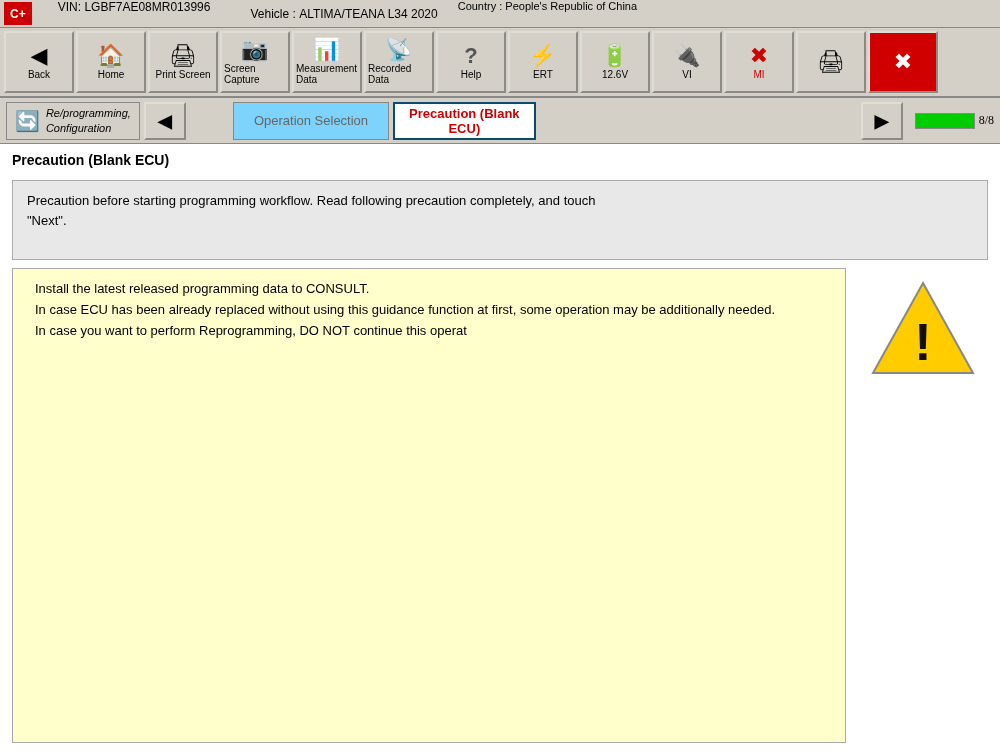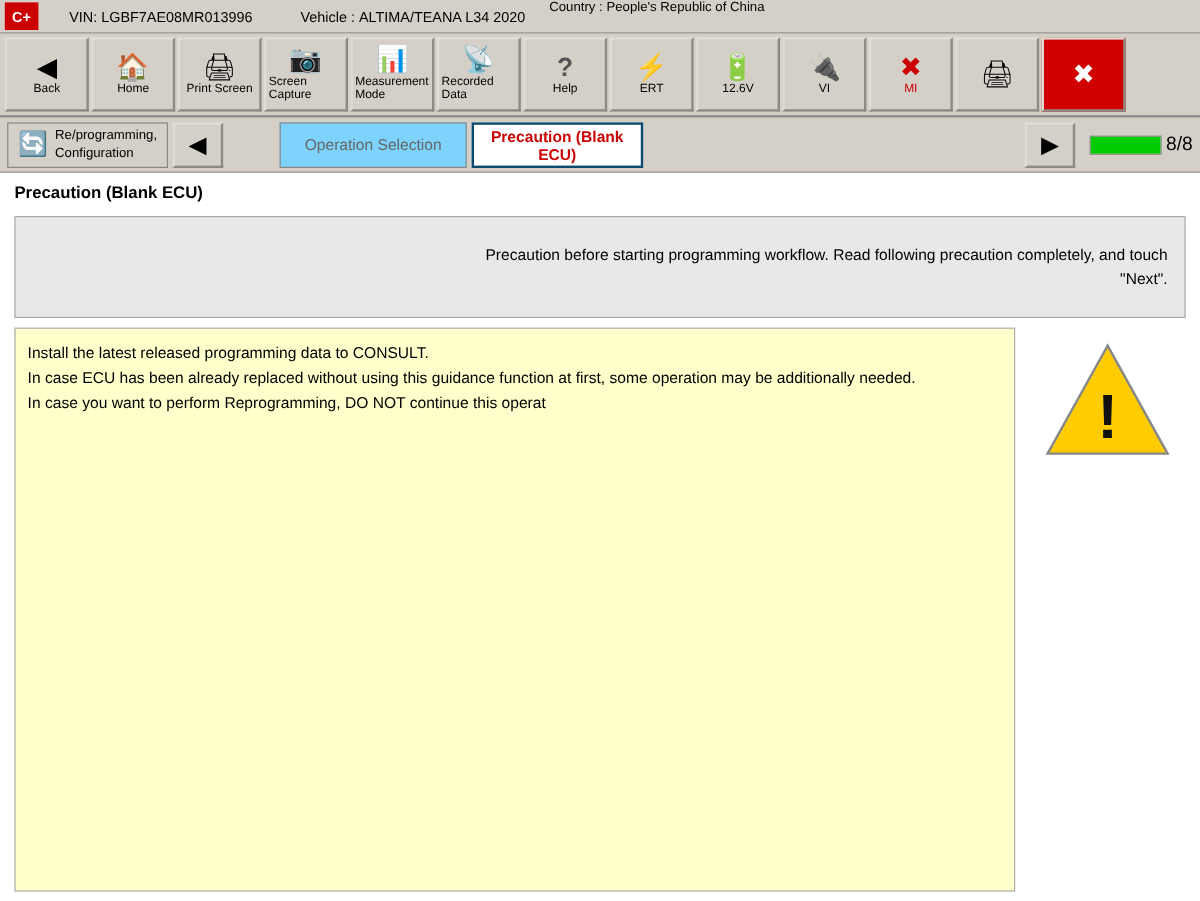--- a/index.html
+++ b/index.html
@@ -34,21 +34,20 @@
     #title-app-name {
       display: flex;
       align-items: center;
       font-size: 12px;
       font-weight: bold;
       color: #000;
       flex: 1;
     }
     #title-vin {
       display: flex;
-      align-items: center;
       font-size: 12px;
       margin: 0 20px;
     }
     #title-vehicle {
       display: flex;
       align-items: center;
       font-size: 12px;
       margin: 0 20px;
     }
     #title-country {
@@ -109,20 +108,21 @@
       background: #d4d0c8;
       padding: 4px 8px;
       height: 38px;
     }
     #nav-reprogram-icon {
       font-size: 20px;
     }
     #nav-reprogram-label {
       font-size: 11px;
       line-height: 1.3;
+      font-style: italic;
     }
     #nav-back-btn {
       width: 42px;
       height: 38px;
       background: #d4d0c8;
       border: 2px outset #e0ddd5;
       display: flex;
       align-items: center;
       justify-content: center;
       cursor: pointer;
@@ -175,21 +175,22 @@
       width: 60px;
       height: 16px;
       background: white;
       border: 1px solid #888;
     }
     #progress-bar-fill {
       height: 100%;
       background: #00cc00;
     }
     #progress-label {
-      font-size: 16px;
+      font-size: 12px;
+      font-family: Liberation Serif, serif;
     }
 
     
     #main {
       background: white;
       padding: 8px 12px;
       height: calc(751px - 28px - 70px - 46px);
       display: flex;
       flex-direction: column;
       gap: 8px;
@@ -197,38 +198,37 @@
     #page-title {
       font-size: 14px;
       font-weight: bold;
       color: #000;
       padding-bottom: 4px;
     }
 
     #precaution-box {
       background: #e8e8e8;
       border: 1px solid #aaa;
-      padding: 22px 14px;
+      padding: 10px 14px;
       font-size: 13px;
       line-height: 1.5;
       min-height: 80px;
-      text-align: right;
     }
 
     #content-area {
       display: flex;
       flex: 1;
       gap: 12px;
     }
 
     #instruction-box {
       flex: 1;
       background: #ffffcc;
       border: 1px solid #aaa;
-      padding: 10px 10px;
+      padding: 10px 22px;
       font-size: 13px;
       line-height: 1.6;
     }
 
     #right-panel {
       width: 130px;
       display: flex;
       flex-direction: column;
       align-items: center;
       justify-content: space-between;
@@ -288,21 +288,21 @@
   <div class="toolbar-btn">
     <span class="btn-icon">🖨</span>
     <span class="btn-label">Print Screen</span>
   </div>
   <div class="toolbar-btn">
     <span class="btn-icon">📷</span>
     <span class="btn-label">Screen Capture</span>
   </div>
   <div class="toolbar-btn">
     <span class="btn-icon">📊</span>
-    <span class="btn-label">Measurement Mode</span>
+    <span class="btn-label">Measurement Data</span>
   </div>
   <div class="toolbar-btn">
     <span class="btn-icon">📡</span>
     <span class="btn-label">Recorded Data</span>
   </div>
   <div class="toolbar-btn">
     <span class="btn-icon" style="font-size:22px; font-weight:bold; color:#555;">?</span>
     <span class="btn-label">Help</span>
   </div>
   <div class="toolbar-btn">

